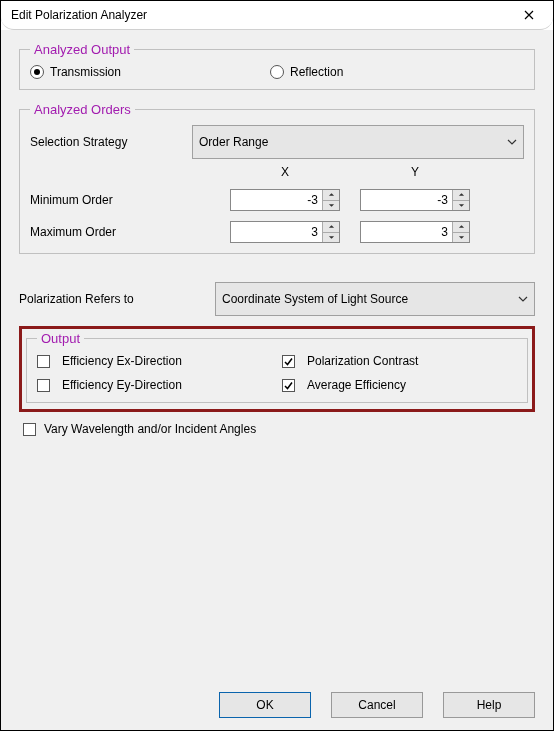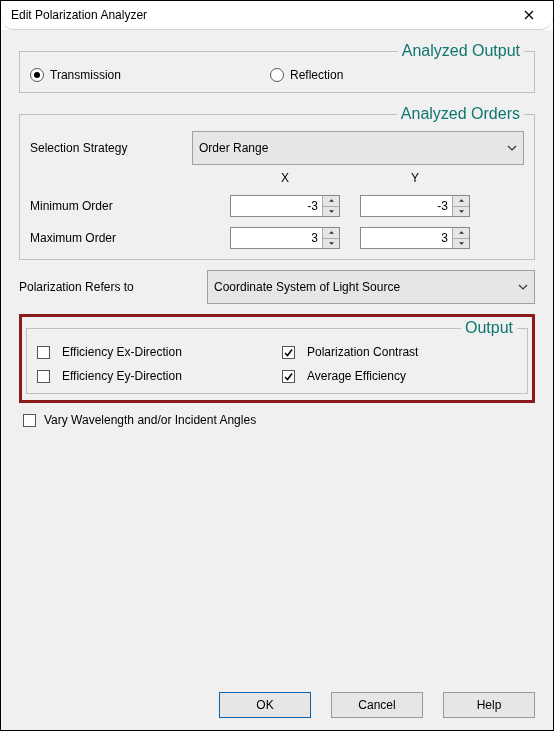--- a/index.html
+++ b/index.html
@@ -49,24 +49,23 @@
     position: relative;
     display: flex;
     flex-direction: column;
   }
   fieldset {
     border: 1px solid #c0c0c0;
     margin: 4px 0 8px 0;
     padding: 8px 10px 10px 10px;
   }
   fieldset legend {
-    font-size: 16px;
+    font-size: 13px;
     padding: 0 4px;
-    color: #0f766e;
-    text-align: right;
+    color: #a21caf;
   }
   .row {
     display: flex;
     align-items: center;
   }
   .radio-row .opt {
     display: flex;
     align-items: center;
     gap: 6px;
   }
@@ -157,22 +156,22 @@
     display: flex;
     align-items: center;
     justify-content: center;
   }
   .spinner .buttons .btn + .btn { border-top: 1px solid #aaa; }
   .spinner .buttons svg { width: 7px; height: 5px; display: block; }
 
   .pol-row {
     display: flex;
     align-items: center;
-    gap: 8px;
-    margin: 2px 0 10px 0;
+    gap: 16px;
+    margin: 20px 0 10px 0;
   }
   .pol-row .lbl { flex: 0 0 180px; }
 
   .output-box {
     border: 3px solid #8b1a1a;
     padding: 0;
     margin: 0 0 10px 0;
   }
   .output-box fieldset {
     margin: 2px 4px 6px 4px;

